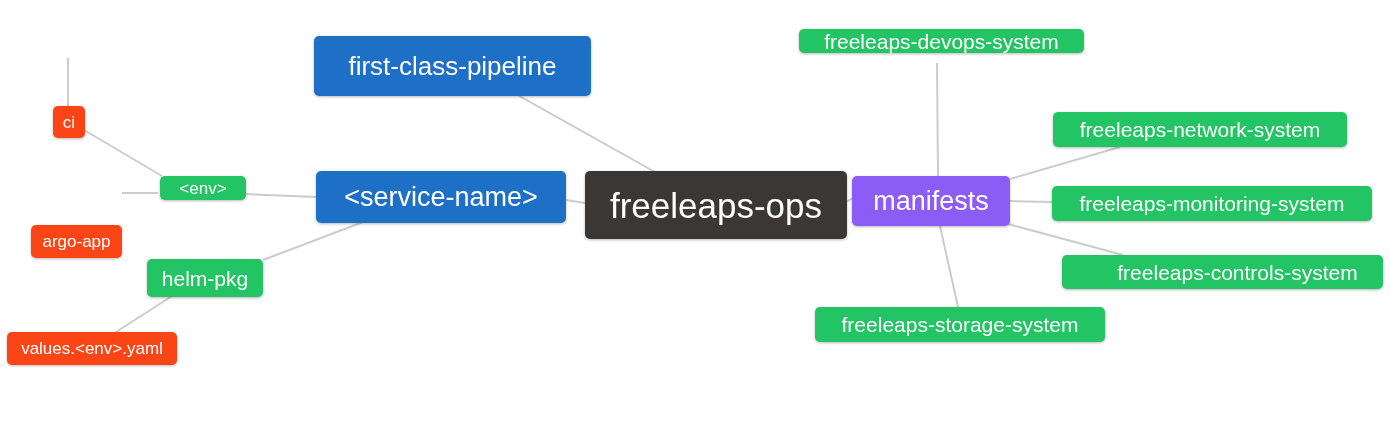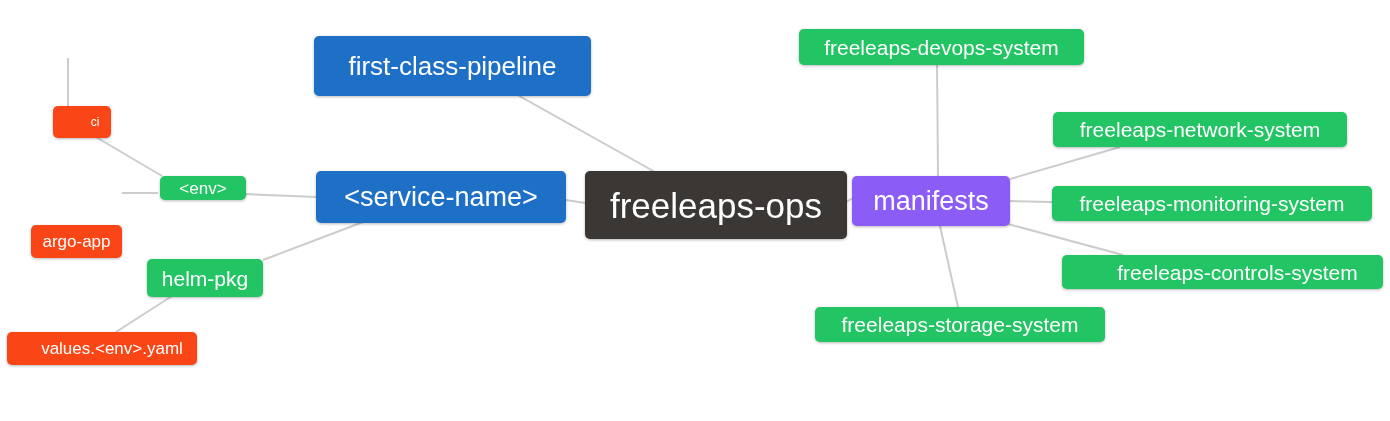--- a/index.html
+++ b/index.html
@@ -17,30 +17,30 @@
     color:#ffffff;
     border-radius:5px;
     box-shadow:0 1px 3px rgba(0,0,0,.28);
     white-space:nowrap;
     cursor:pointer;
     user-select:none;
     line-height:1;
   }
   
   .n-jenkinsfile {left:20px;  top:27px;  width:95px;  height:31px; font-size:13px;}
-  .n-ci          {left:53px;  top:106px; width:32px;  height:32px; font-size:12px;padding-left:26px;}
+  .n-ci          {left:53px;  top:106px; width:32px;  height:32px; font-size:17px;}
   .n-argo        {left:31px;  top:177px; width:91px;  height:33px; font-size:17px;}
   .n-env         {left:160px; top:176px; width:86px;  height:24px; font-size:17px;}
   .n-helm        {left:147px; top:259px; width:116px; height:38px; font-size:21px;}
   .n-values      {left:7px;   top:332px; width:170px; height:33px; font-size:17px;}
   .n-fcp         {left:314px; top:36px;  width:277px; height:60px; font-size:26px;}
   .n-service     {left:316px; top:171px; width:250px; height:52px; font-size:27px;}
   .n-root        {left:585px; top:171px; width:262px; height:68px; font-size:35px;}
   .n-manifests   {left:852px; top:176px; width:158px; height:50px; font-size:27px;}
-  .n-devops      {left:799px; top:29px;  width:285px; height:36px; font-size:21px;}
+  .n-devops      {left:799px; top:29px;  width:285px; height:24px; font-size:21px;}
   .n-network     {left:1053px;top:112px; width:294px; height:35px; font-size:21px;}
   .n-monitoring  {left:1052px;top:186px; width:320px; height:35px; font-size:21px;}
   .n-controls    {left:1062px;top:255px; width:291px; height:34px; font-size:21px;}
   .n-storage     {left:815px; top:307px; width:290px; height:35px; font-size:21px;}
 </style>
 </head>
 <body>
 
 <div id="stage" style="background: rgb(255, 255, 255);">
 
@@ -58,21 +58,21 @@
     <line x1="1010" y1="179" x2="1120" y2="147" stroke-width="2" stroke="#cccccc"></line>
     <line x1="1010" y1="201" x2="1052" y2="202" stroke-width="2" stroke="#cccccc"></line>
     <line x1="1008" y1="224" x2="1123" y2="255" stroke-width="2" stroke="#cccccc"></line>
     <line x1="940" y1="226" x2="958" y2="307" stroke-width="2" stroke="#cccccc"></line>
   </svg>
 
   <div class="node n-ci" style="background: rgb(250, 70, 22); color: rgb(255, 255, 255);">ci</div>
   <div class="node n-argo" style="background: rgb(250, 70, 22); color: rgb(255, 255, 255); margin-top: 48px;">argo-app</div>
   <div class="node n-env" style="background: rgb(34, 196, 99); color: rgb(255, 255, 255);">&lt;env&gt;</div>
   <div class="node n-helm" style="background: rgb(34, 196, 99); color: rgb(255, 255, 255);">helm-pkg</div>
-  <div class="node n-values" style="background: rgb(250, 70, 22); color: rgb(255, 255, 255); padding-left: 20px;">values.&lt;env&gt;.yaml</div>
+  <div class="node n-values" style="background: rgb(250, 70, 22); color: rgb(255, 255, 255);">values.&lt;env&gt;.yaml</div>
   <div class="node n-fcp" style="background: rgb(30, 112, 198); color: rgb(255, 255, 255);">first-class-pipeline</div>
   <div class="node n-service" style="background: rgb(30, 112, 198); color: rgb(255, 255, 255);">&lt;service-name&gt;</div>
   <div class="node n-root" style="background: rgb(59, 55, 53); color: rgb(255, 255, 255);">freeleaps-ops</div>
   <div class="node n-manifests" style="background: #8b5cf6; color: rgb(255, 255, 255);">manifests</div>
   <div class="node n-devops" style="background: rgb(34, 196, 99); color: rgb(255, 255, 255);">freeleaps-devops-system</div>
   <div class="node n-network" style="background: rgb(34, 196, 99); color: rgb(255, 255, 255);">freeleaps-network-system</div>
   <div class="node n-monitoring" style="background: rgb(34, 196, 99); color: rgb(255, 255, 255);">freeleaps-monitoring-system</div>
   <div class="node n-controls" style="background: rgb(34, 196, 99); color: rgb(255, 255, 255); padding-left: 30px;">freeleaps-controls-system</div>
   <div class="node n-storage" style="background: rgb(34, 196, 99); color: rgb(255, 255, 255);">freeleaps-storage-system</div>
 

